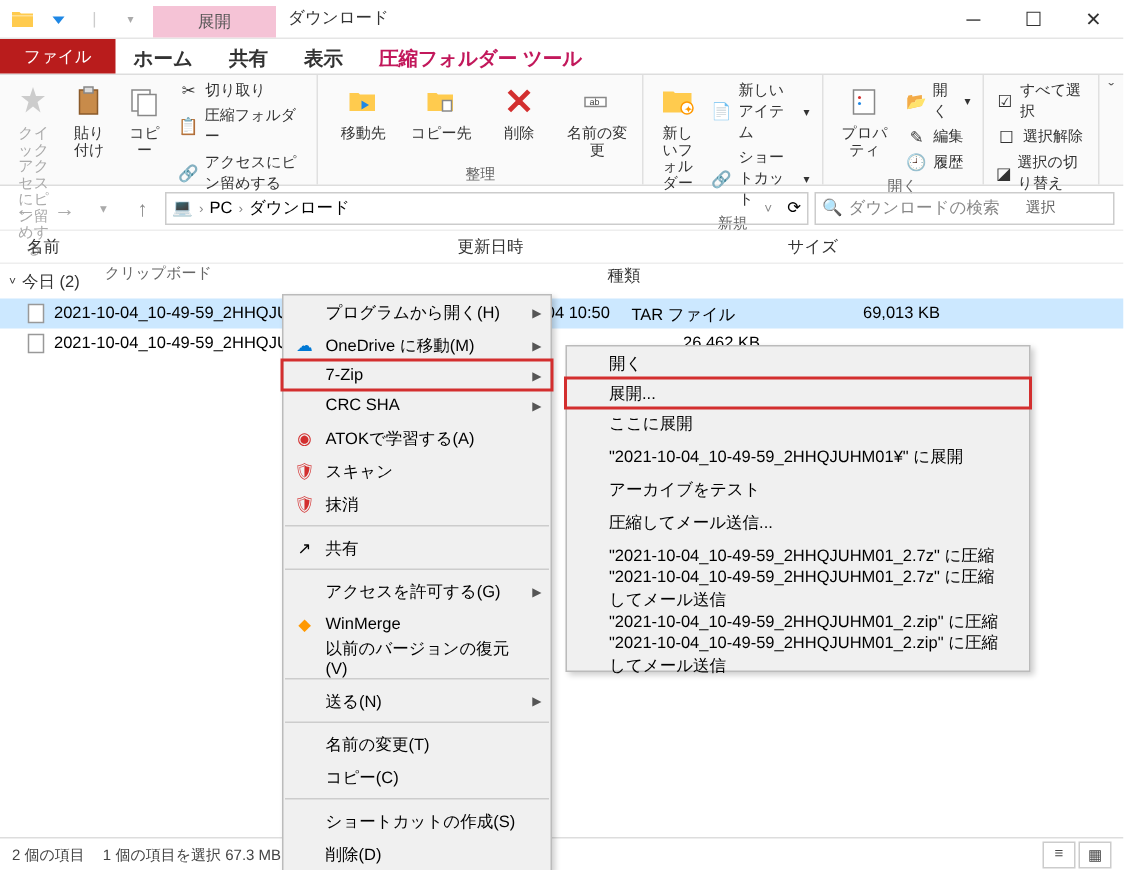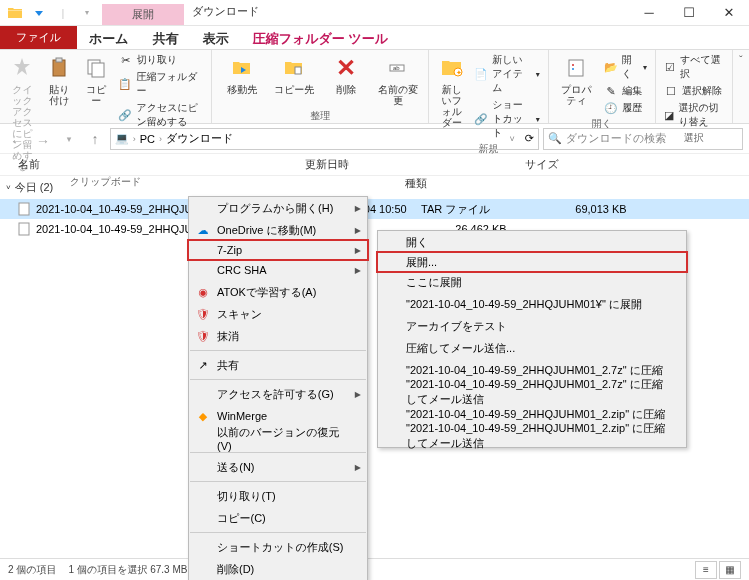--- a/index.html
+++ b/index.html
@@ -378,21 +378,21 @@
     </div>
   <div class="ctx-item">
       <span>以前のバージョンの復元(V)</span>
     </div>
   <div class="ctx-sep"></div>
   <div class="ctx-item has-sub">
       <span>送る(N)</span>
     </div>
   <div class="ctx-sep"></div>
   <div class="ctx-item">
-      <span>切り取り(T)</span>
+      <span>名前の変更(T)</span>
     </div>
   <div class="ctx-item">
       <span>コピー(C)</span>
     </div>
   <div class="ctx-sep"></div>
   <div class="ctx-item">
       <span>ショートカットの作成(S)</span>
     </div>
   <div class="ctx-item">
       <span>削除(D)</span>

